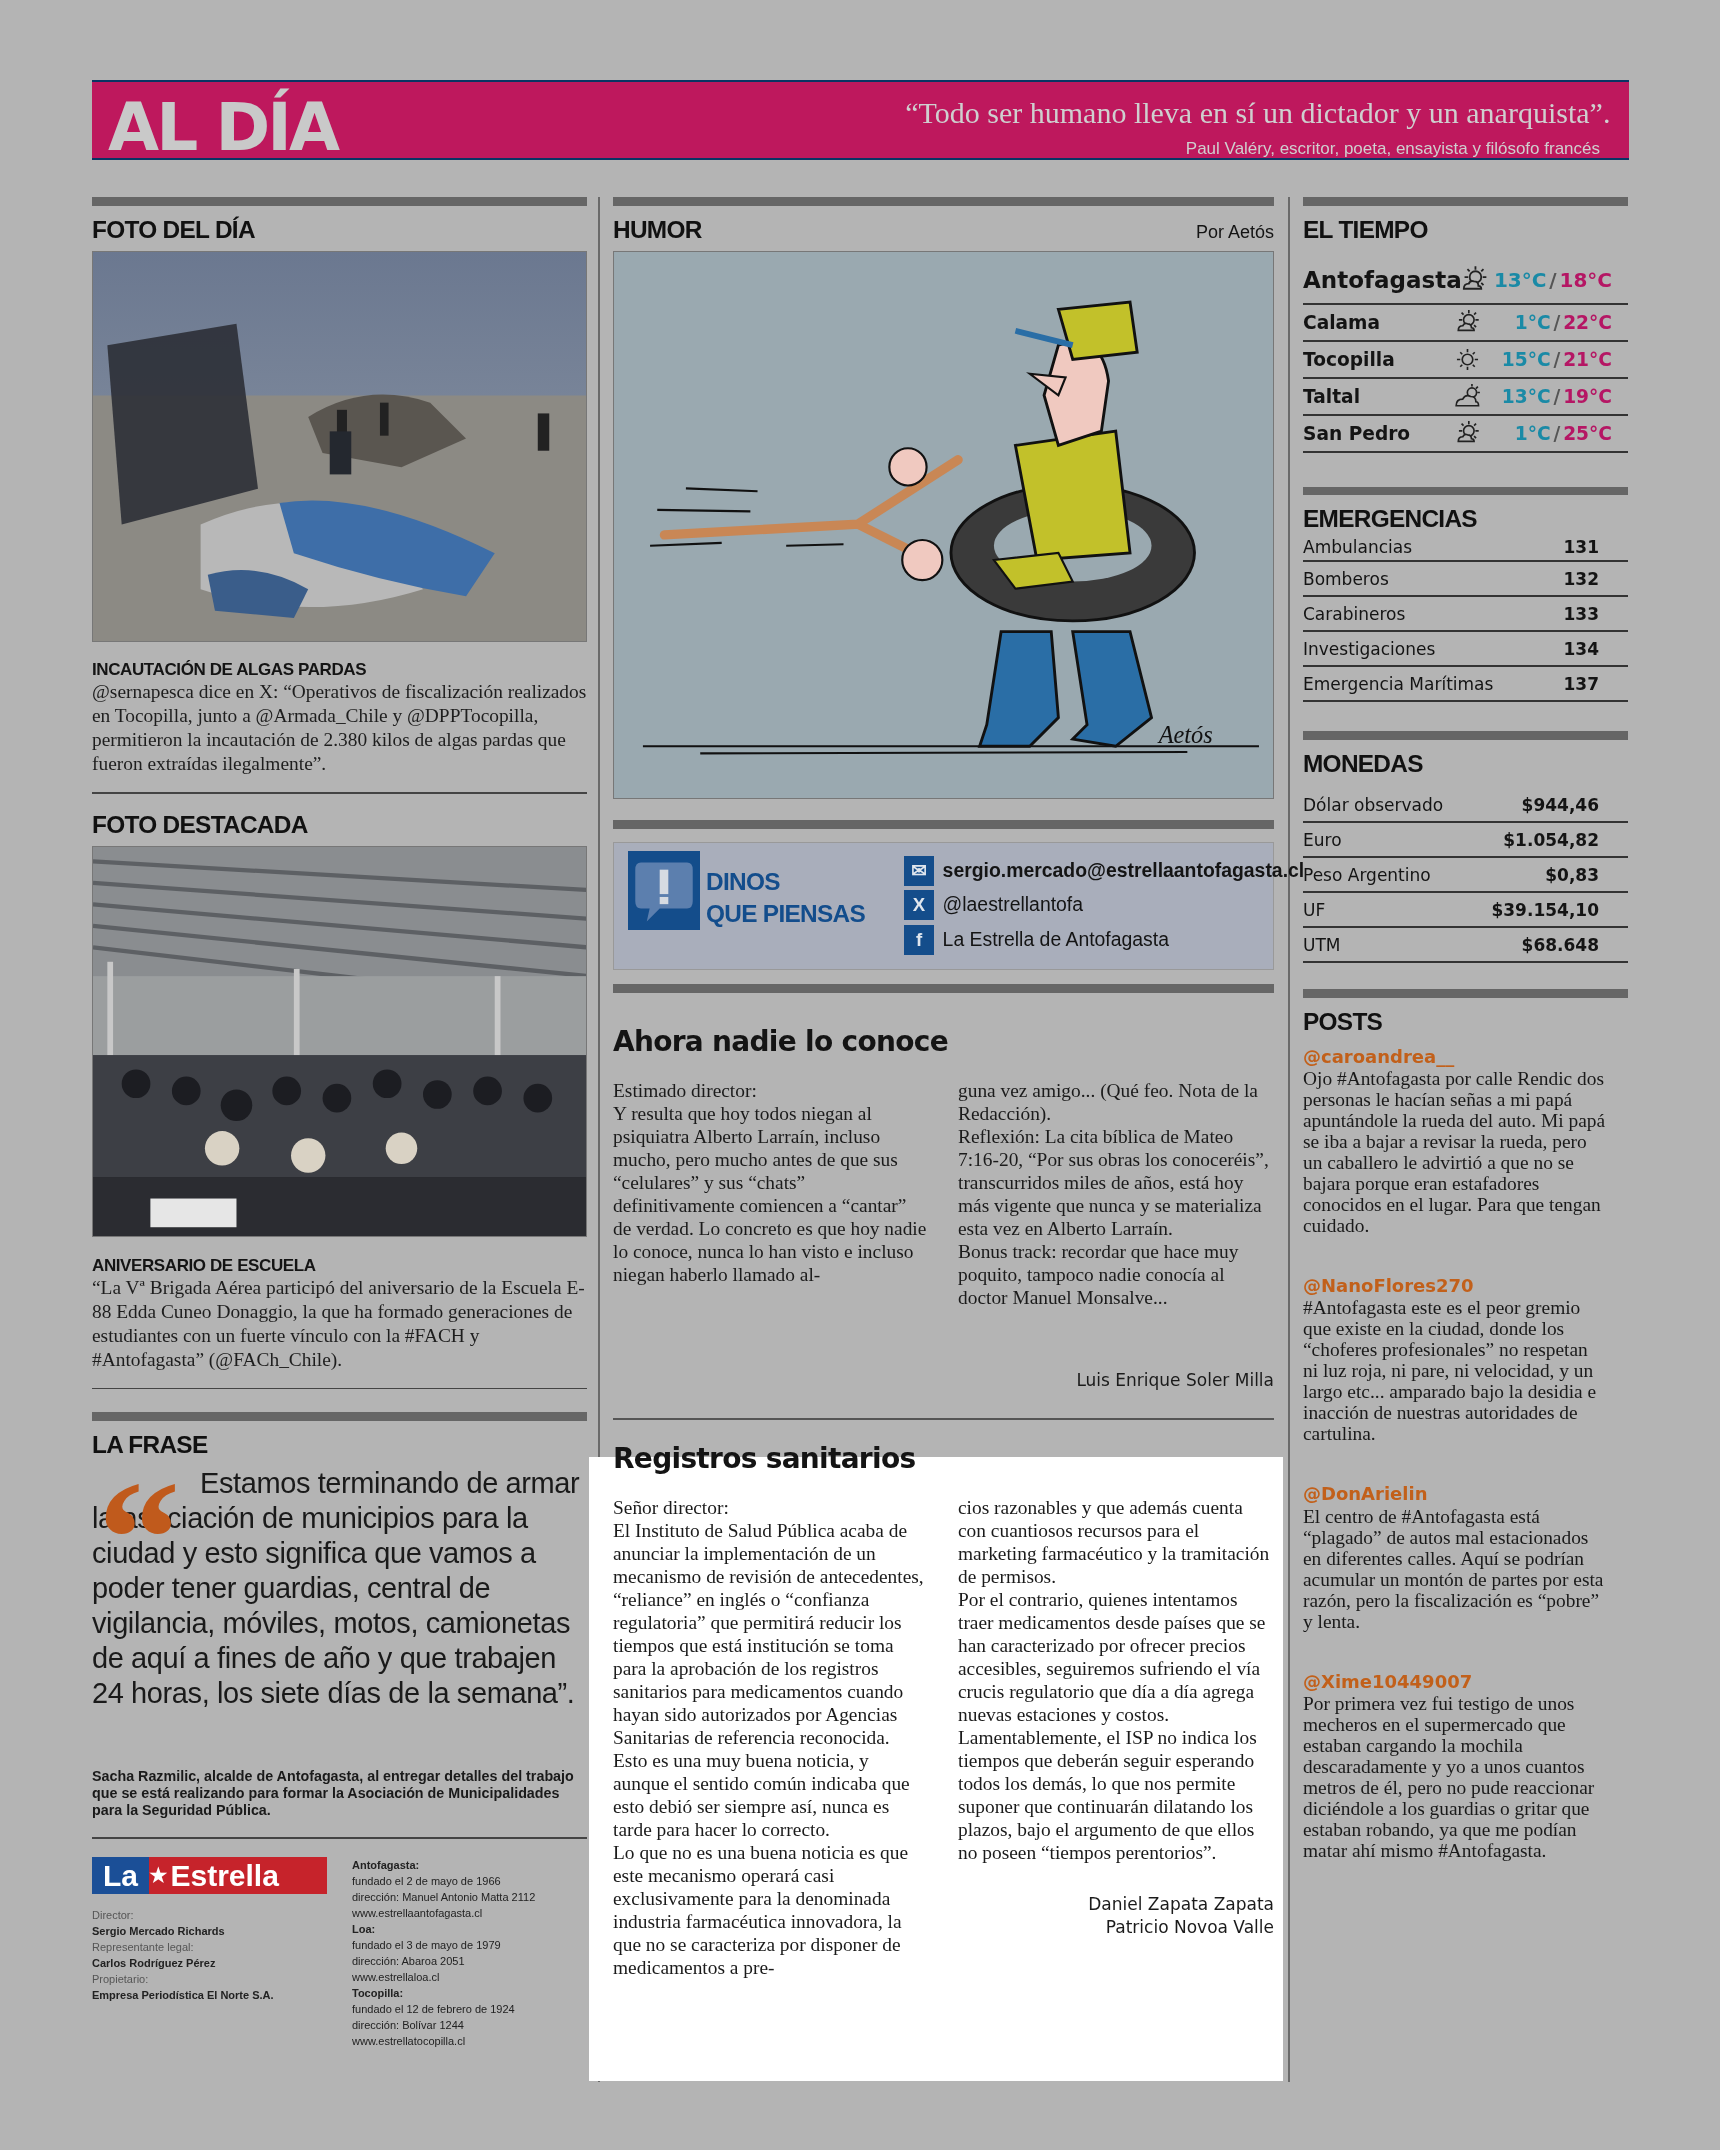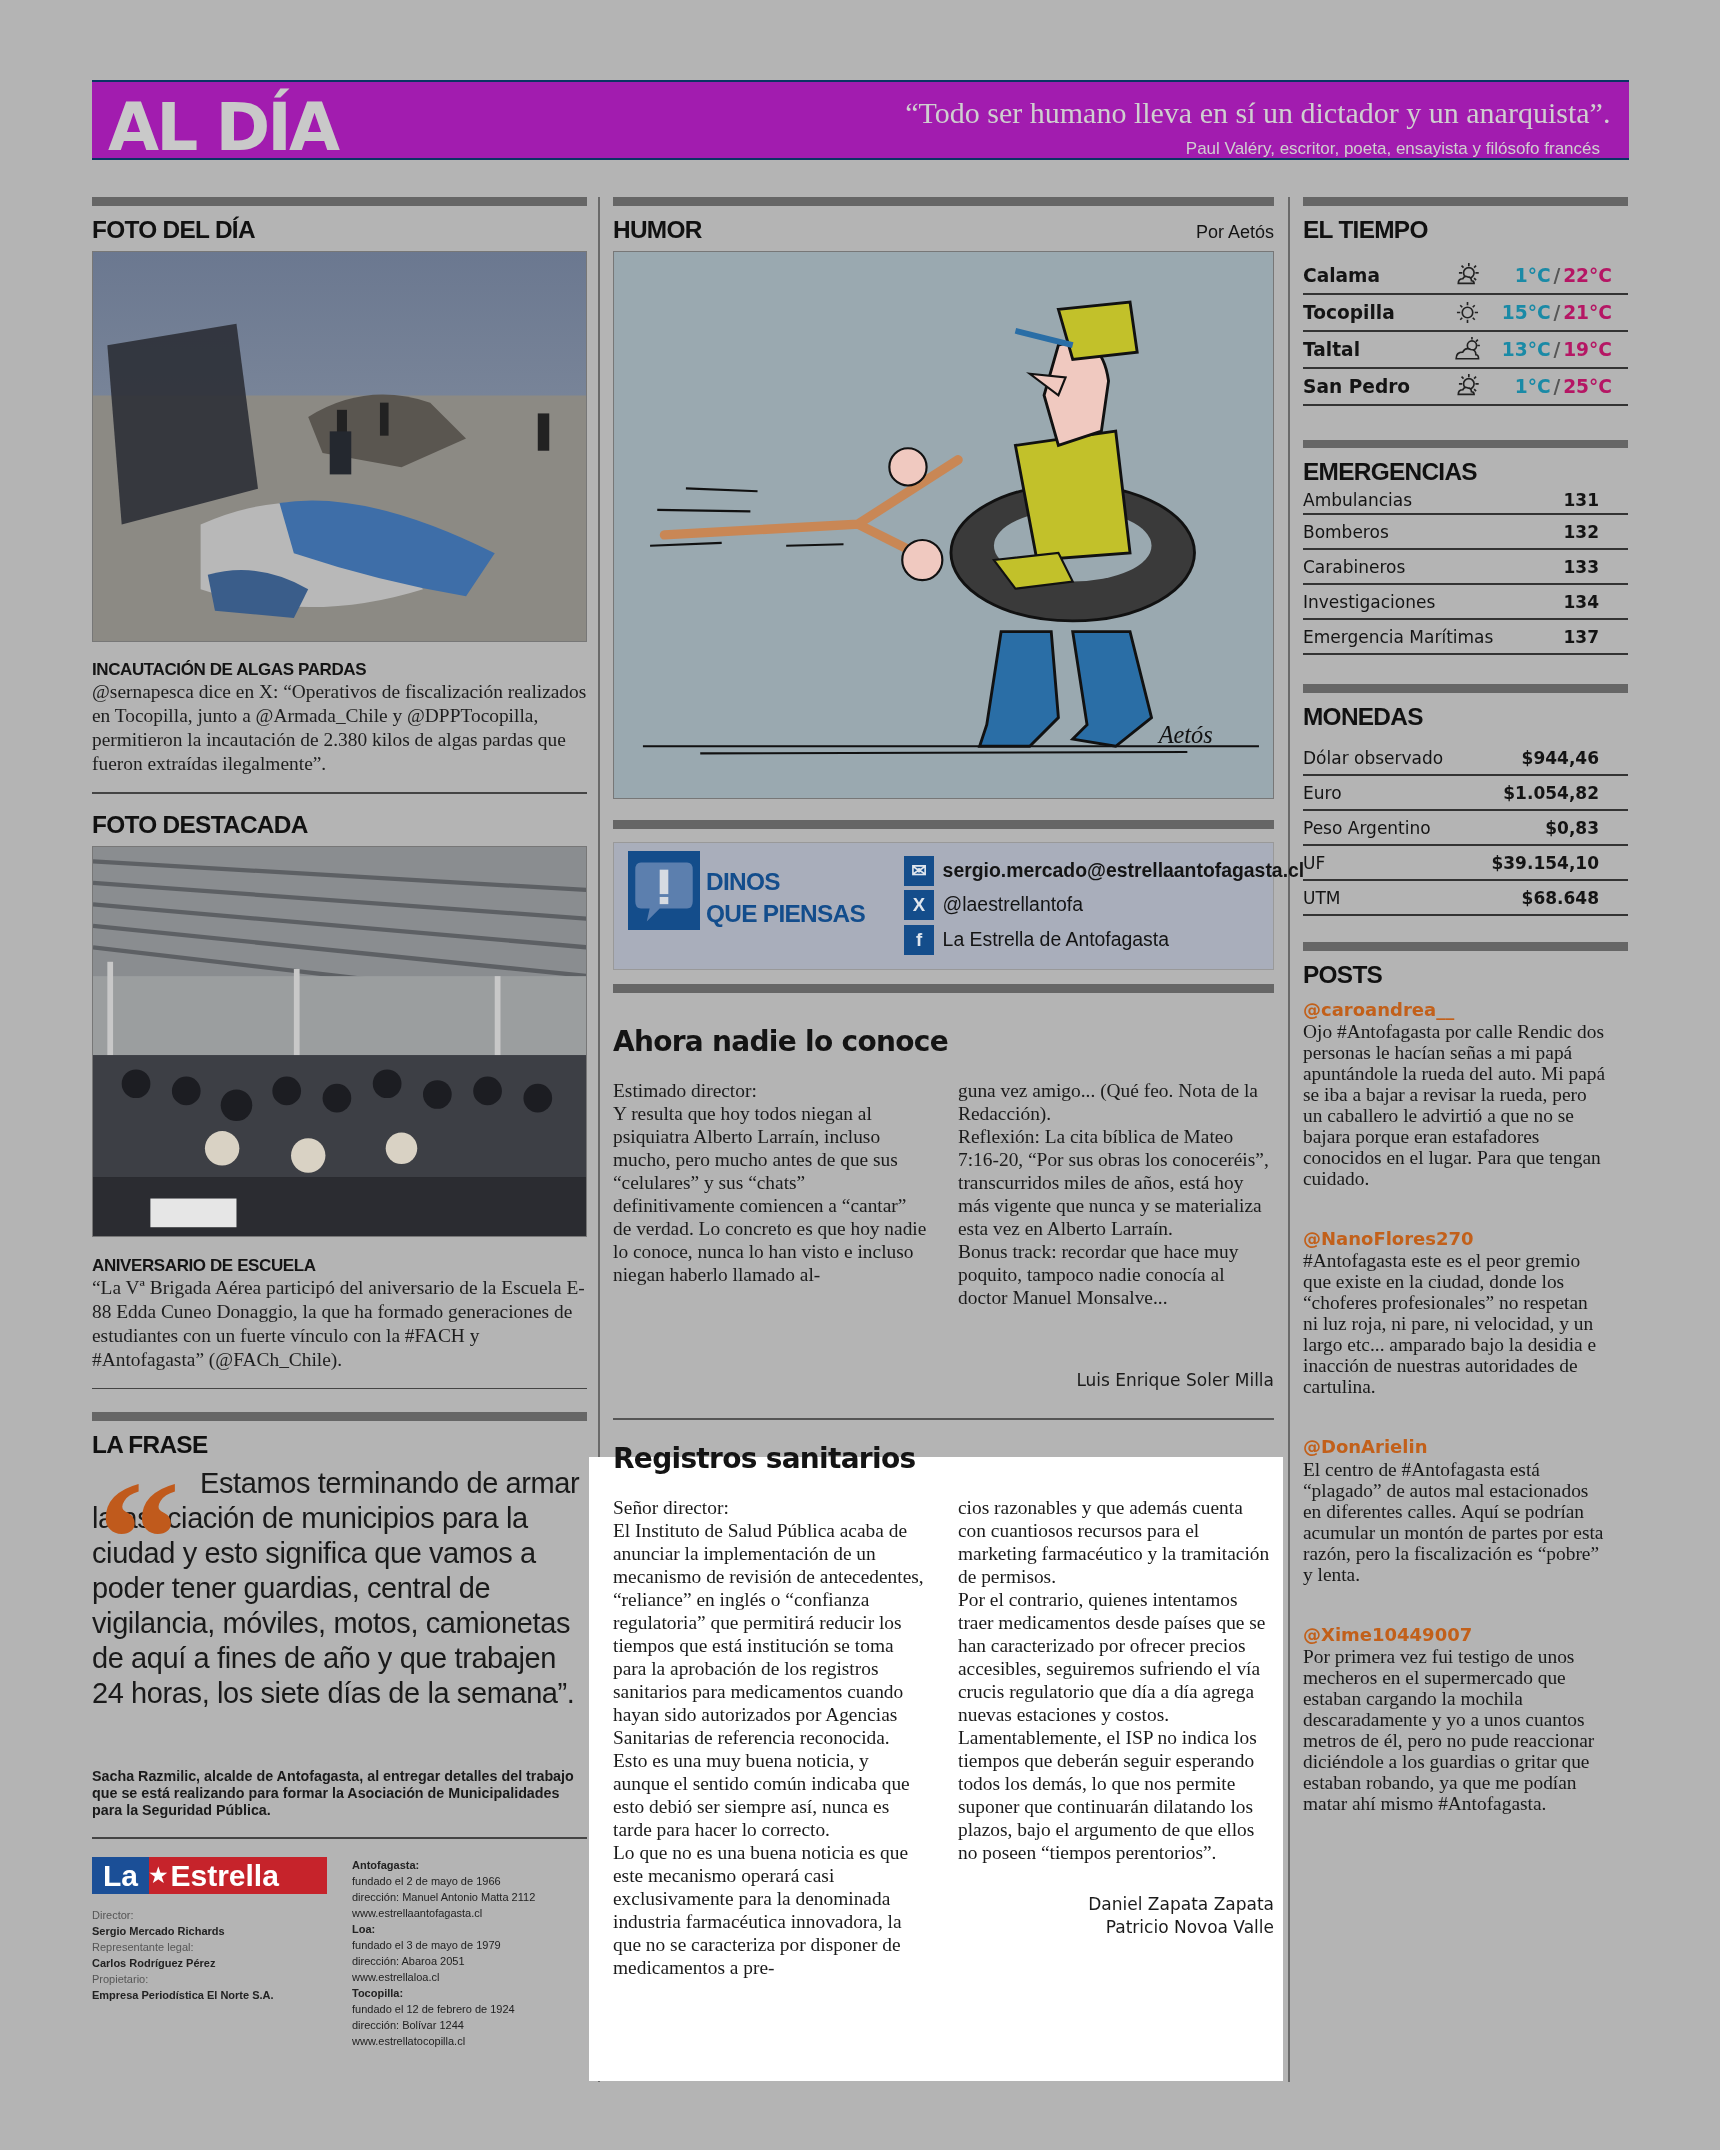--- a/index.html
+++ b/index.html
@@ -1,20 +1,20 @@
 <!DOCTYPE html>
 <html style="font-size:11.5px"><head>
 <meta charset="utf-8">
 <style>
   * { box-sizing: border-box; margin: 0; padding: 0; }
   html, body { width: 1721px; height: 2151px; background: #b4b4b4; overflow: hidden; }
   body { position: relative; font-family: "Liberation Sans", sans-serif; color: #141414; }
 
   
-  #masthead { position: absolute; left: 92px; top: 80px; width: 1537px; height: 80px; background: #a21caf;
+  #masthead { position: absolute; left: 92px; top: 80px; width: 1537px; height: 80px; background: #be185d;
     border-top: 2.2px solid #0a3463; border-bottom: 2.9px solid #0a3463; }
   #section-title { position: absolute; left: 16px; top: 13px; font-size: 66px; font-weight: bold; color: #c9c9c9;
     font-family: "DejaVu Sans", sans-serif; letter-spacing: -2.9px; line-height: 1; }
   #motto { position: absolute; right: 18.6px; top: 14.3px; font-size: 30px; color: #cfcfcf; font-family: "Liberation Serif", serif; white-space: nowrap; }
   #motto-author { position: absolute; right: 29px; top: 57px; font-size: 17px; color: #cfcfcf; font-family: "Liberation Sans", sans-serif; white-space: nowrap; }
 
   
   .col { position: absolute; top: 197px; }
   #col-left { left: 92px; width: 495px; }
   #col-mid { left: 613px; width: 661px; }
@@ -292,20 +292,33 @@
       <div class="sig" style="margin-top:29px;">Daniel Zapata Zapata</div>
       <div class="sig">Patricio Novoa Valle</div>
     </div>
   </div>
 </div>
 
 <div id="col-right" class="col">
   <div class="bar"></div>
   <div class="sec-head">EL TIEMPO</div>
   <div style="margin-top:14.3px;">
+    <div class="wx-row first">
+      <div class="wx-city">Antofagasta</div>
+      <div class="wx-icon">
+          <svg width="32" height="32" viewBox="0 0 44 44">
+            <g stroke="#222" stroke-width="2.5" fill="none">
+              <circle cx="24" cy="18" r="8"></circle>
+              <path d="M24 3v5M24 28v5M9 18h5M34 18h5M13 7l3 3M35 7l-3 3M13 29l3-3M35 29l-3-3"></path>
+              <path d="M8 34 Q8 27 15 27 Q17 22 22 24 Q28 24 28 30 Q32 30 32 34 Z" fill="#b4b4b4"></path>
+            </g>
+          </svg>
+        </div>
+      <div class="wx-temps"><span class="t-min">13°C</span><span class="t-sep">/</span><span class="t-max">18°C</span></div>
+    </div>
     <div class="wx-row">
       <div class="wx-city">Calama</div>
       <div class="wx-icon">
           <svg width="29" height="29" viewBox="0 0 44 44">
             <g stroke="#222" stroke-width="2.5" fill="none">
               <circle cx="24" cy="18" r="8"></circle>
               <path d="M24 3v5M24 28v5M9 18h5M34 18h5M13 7l3 3M35 7l-3 3M13 29l3-3M35 29l-3-3"></path>
               <path d="M8 34 Q8 27 15 27 Q17 22 22 24 Q28 24 28 30 Q32 30 32 34 Z" fill="#b4b4b4"></path>
             </g>
           </svg>

